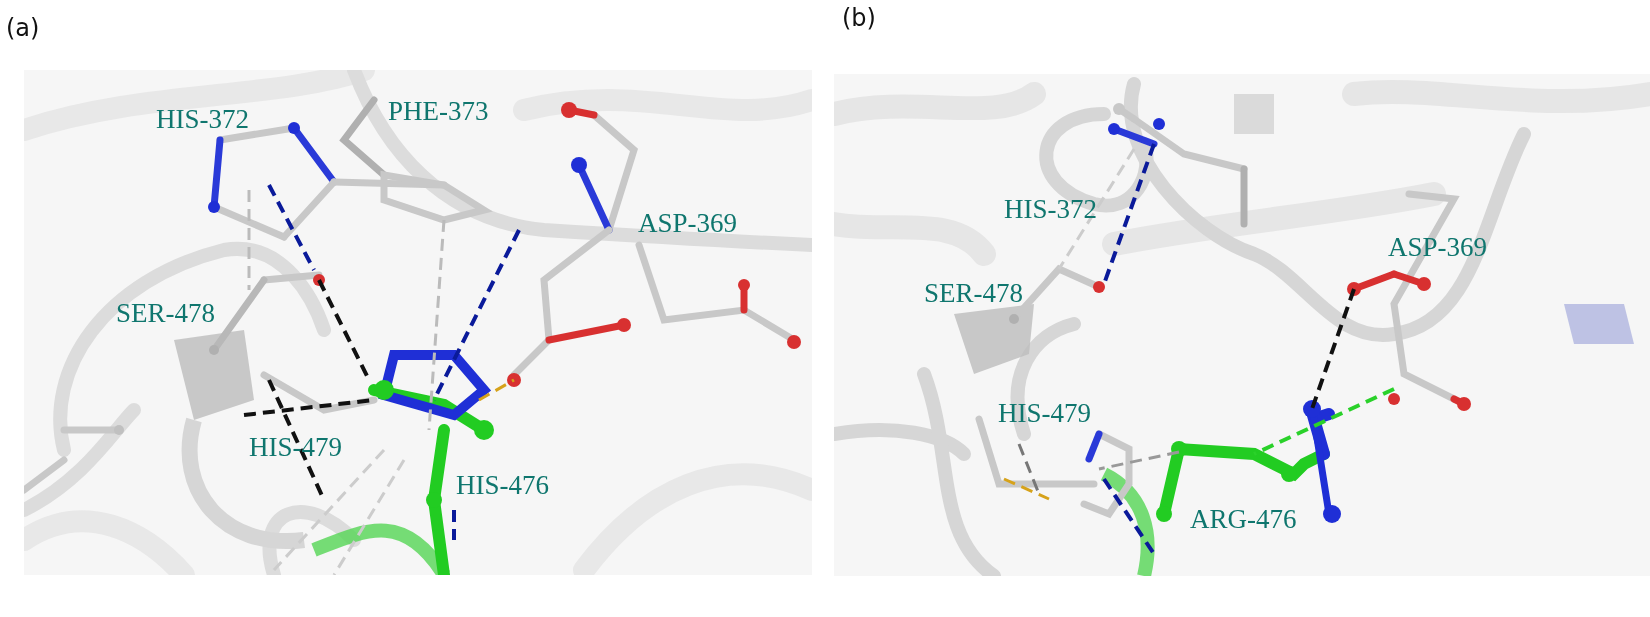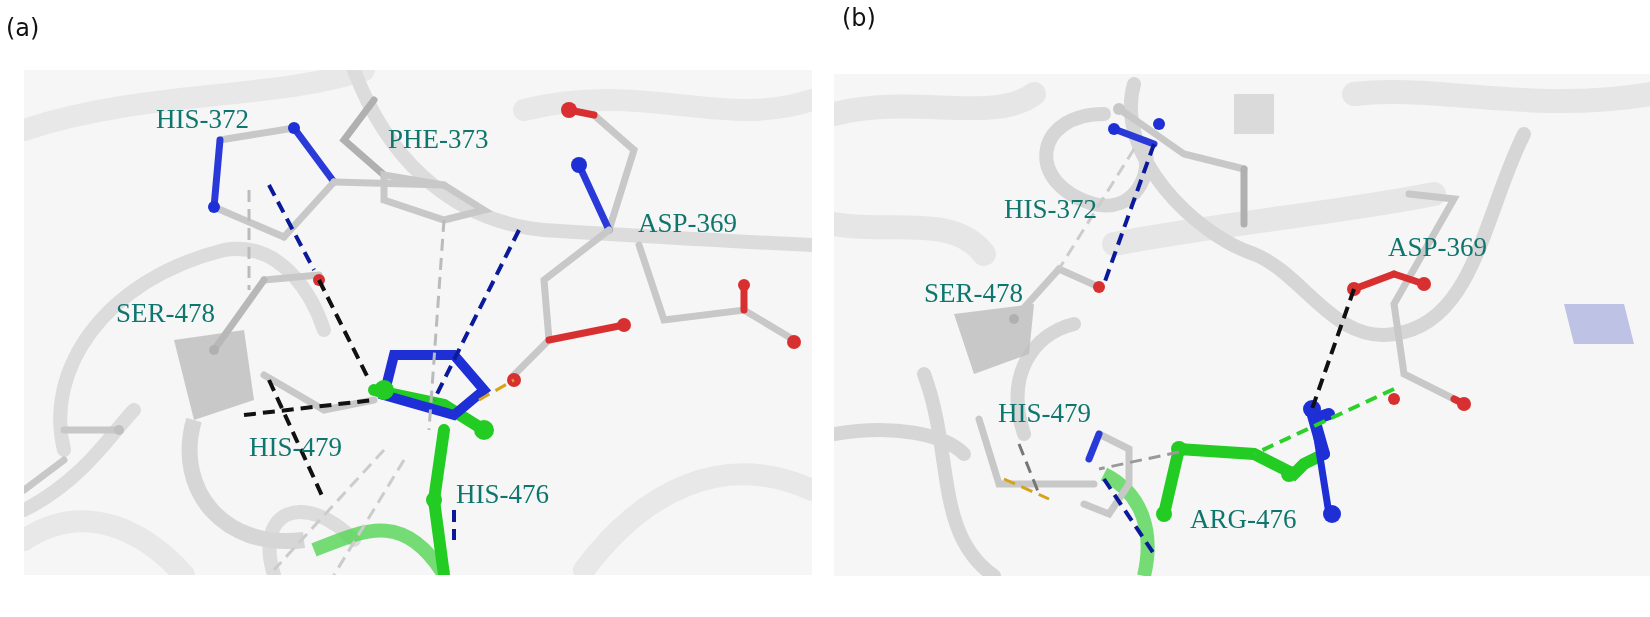--- a/index.html
+++ b/index.html
@@ -95,25 +95,25 @@
       <path d="M495 160 L410 330" stroke="#0a1a9a"></path>
       <path d="M430 440 L430 470" stroke="#0a1a9a"></path>
       <path d="M455 330 L490 310" stroke="#d6a21a" stroke-width="3"></path>
       <path d="M420 150 L405 360" stroke="#bbbbbb" stroke-width="3"></path>
       <path d="M360 380 L250 500" stroke="#cccccc" stroke-width="3"></path>
       <path d="M380 390 L310 505" stroke="#cccccc" stroke-width="3"></path>
       <path d="M225 120 L225 220" stroke="#bbbbbb" stroke-width="3"></path>
     </g>
   </svg>
   <div class="res-label" style="left:132px; top:36px;">HIS-372</div>
-  <div class="res-label" style="left:364px; top:56px;">PHE-373</div>
+  <div class="res-label" style="left:364px; top:28px;">PHE-373</div>
   <div class="res-label" style="left:614px; top:140px;">ASP-369</div>
   <div class="res-label" style="left:92px; top:230px;">SER-478</div>
   <div class="res-label" style="left:225px; top:364px;">HIS-479</div>
-  <div class="res-label" style="left:432px; top:411px;">HIS-476</div>
+  <div class="res-label" style="left:432px; top:402px;">HIS-476</div>
 </div>
 
 <div class="panel" style="left:834px; top:74px; width:816px; height:502px;">
   <svg width="816" height="502">
     <g fill="none" stroke="#e6e6e6" stroke-width="24" stroke-linecap="round">
       <path d="M0 40 C80 20, 160 50, 200 20"></path>
       <path d="M0 150 C60 160, 120 140, 150 180"></path>
       <path d="M280 170 C380 150, 500 140, 600 120"></path>
       <path d="M520 20 C600 10, 700 40, 816 20"></path>
     </g>

